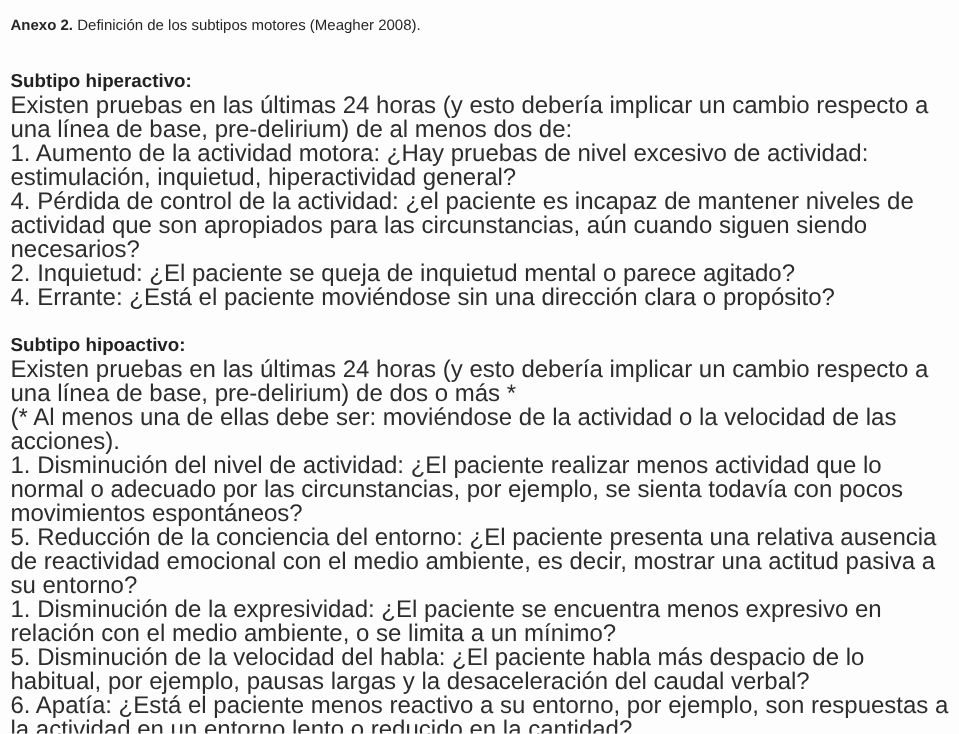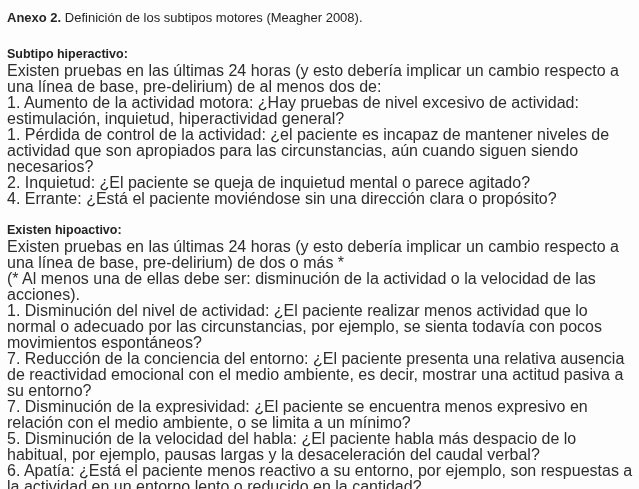--- a/index.html
+++ b/index.html
@@ -14,21 +14,21 @@
     font-family: "Liberation Sans", sans-serif;
     color: #2d2d2d;
   }
   .doc {
     box-sizing: border-box;
     width: 639px;
     height: 489px;
     padding: 9px 6px 0 7px;
   }
   .title {
-    font-size: 13px;
+    font-size: 10px;
     line-height: 17px;
     margin: 0 0 20px 0;
     color: #262626;
   }
   .title .title-bold {
     font-weight: bold;
   }
   .section {
     margin-bottom: 15px;
   }
@@ -54,29 +54,29 @@
 
 <div class="doc">
 
   <p class="title"><span class="title-bold">Anexo 2.</span>
     <span>Definición de los subtipos motores (Meagher 2008).</span></p>
 
   <div class="section">
     <h2 class="section-heading">Subtipo hiperactivo:</h2>
     <p class="body-text">Existen pruebas en las últimas 24 horas (y esto debería implicar un cambio respecto a una línea de base, pre-delirium) de al menos dos de:</p>
     <p class="body-text">1. Aumento de la actividad motora: ¿Hay pruebas de nivel excesivo de actividad: estimulación, inquietud, hiperactividad general?</p>
-    <p class="body-text">1. Pérdida de control de la actividad: ¿el paciente es incapaz de mantener niveles de actividad que son apropiados para las circunstancias, aún cuando siguen siendo necesarios?</p>
+    <p class="body-text">4. Pérdida de control de la actividad: ¿el paciente es incapaz de mantener niveles de actividad que son apropiados para las circunstancias, aún cuando siguen siendo necesarios?</p>
     <p class="body-text">2. Inquietud: ¿El paciente se queja de inquietud mental o parece agitado?</p>
     <p class="body-text">4. Errante: ¿Está el paciente moviéndose sin una dirección clara o propósito?</p>
   </div>
 
   <div class="section">
-    <h2 class="section-heading">Existen hipoactivo:</h2>
+    <h2 class="section-heading">Subtipo hipoactivo:</h2>
     <p class="body-text">Existen pruebas en las últimas 24 horas (y esto debería implicar un cambio respecto a una línea de base, pre-delirium) de dos o más *</p>
-    <p class="body-text">(* Al menos una de ellas debe ser: disminución de la actividad o la velocidad de las acciones).</p>
+    <p class="body-text">(* Al menos una de ellas debe ser: moviéndose de la actividad o la velocidad de las acciones).</p>
     <p class="body-text">1. Disminución del nivel de actividad: ¿El paciente realizar menos actividad que lo normal o adecuado por las circunstancias, por ejemplo, se sienta todavía con pocos movimientos espontáneos?</p>
-    <p class="body-text">7. Reducción de la conciencia del entorno: ¿El paciente presenta una relativa ausencia de reactividad emocional con el medio ambiente, es decir, mostrar una actitud pasiva a su entorno?</p>
-    <p class="body-text">7. Disminución de la expresividad: ¿El paciente se encuentra menos expresivo en relación con el medio ambiente, o se limita a un mínimo?</p>
+    <p class="body-text">5. Reducción de la conciencia del entorno: ¿El paciente presenta una relativa ausencia de reactividad emocional con el medio ambiente, es decir, mostrar una actitud pasiva a su entorno?</p>
+    <p class="body-text">1. Disminución de la expresividad: ¿El paciente se encuentra menos expresivo en relación con el medio ambiente, o se limita a un mínimo?</p>
     <p class="body-text">5. Disminución de la velocidad del habla: ¿El paciente habla más despacio de lo habitual, por ejemplo, pausas largas y la desaceleración del caudal verbal?</p>
     <p class="body-text">6. Apatía: ¿Está el paciente menos reactivo a su entorno, por ejemplo, son respuestas a la actividad en un entorno lento o reducido en la cantidad?</p>
   </div>
 
 </div>
 
 </body></html>

